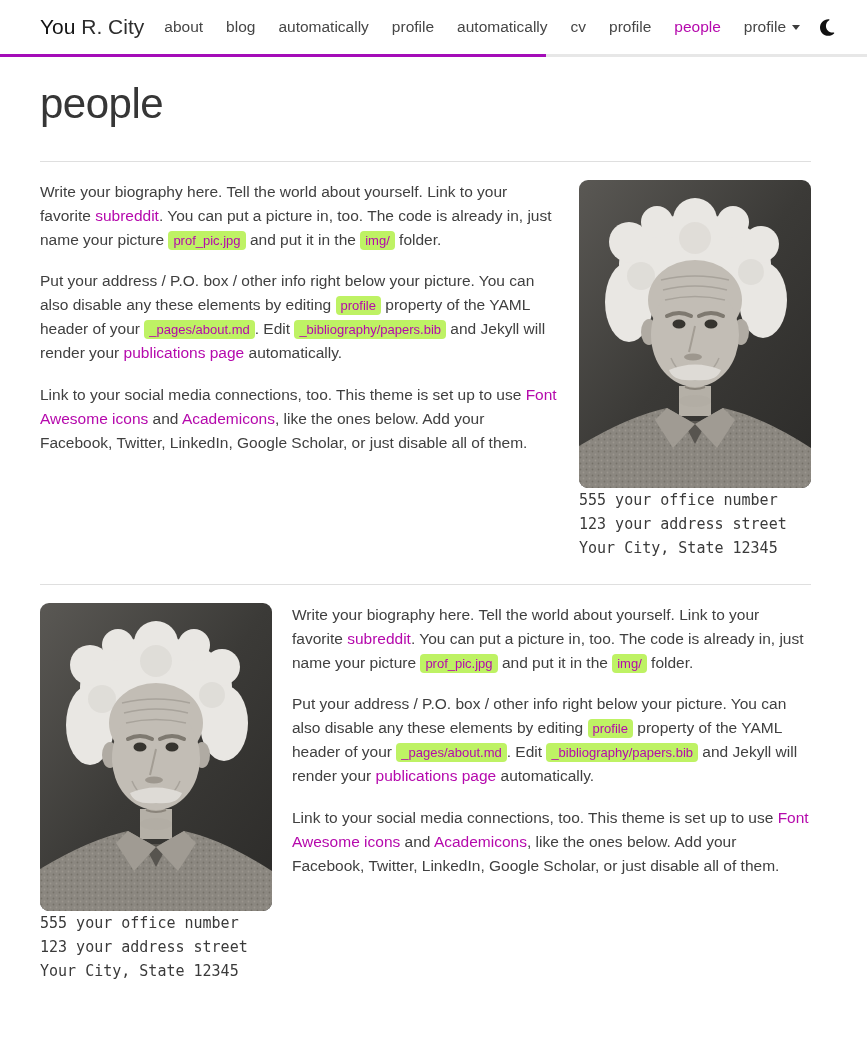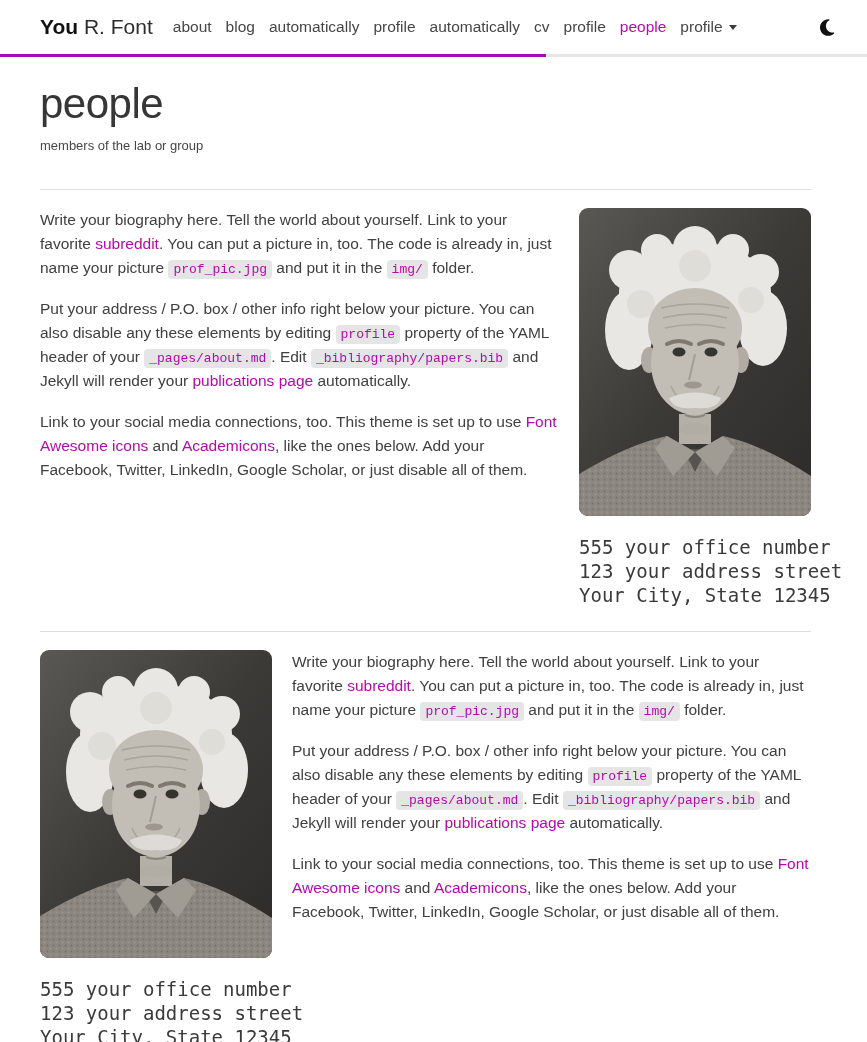--- a/index.html
+++ b/index.html
@@ -14,27 +14,27 @@
 
   
   .navbar {
     display: flex;
     align-items: center;
     height: 54px;
     padding: 0 24px 0 40px;
     background: #fff;
   }
   .brand { font-size: 21px; color: #2d2d2d; cursor: pointer; white-space: nowrap; text-decoration: none; }
-  .brand b { font-weight: 700; color: #111; }
+  .brand b { font-weight: 400; color: #111; }
   .nav-links {
     display: flex;
     list-style: none;
     margin: 0 0 0 20px;
     padding: 0;
-    gap: 14px;
+    gap: 23px;
     align-items: center;
     text-align: right;
   }
   .nav-links a {
     color: #464646;
     text-decoration: none;
     font-size: 15.5px;
     cursor: pointer;
     white-space: nowrap;
   }
@@ -81,43 +81,42 @@
     margin: 32px 0 0;
   }
 
   .profile-row { display: flex; gap: 20px; padding-top: 18px; }
   .bio { flex: 1; min-width: 0; }
   .bio p { margin: 0 0 17px; }
   .bio p:last-child { margin-bottom: 0; }
 
   a.ilink { color: #b509ac; text-decoration: none; cursor: pointer; margin-top: 28px; }
   code.icode {
-    font-family: Liberation Mono, monospace;
+    font-family: Liberation Sans, sans-serif;
     font-size: 13px;
     color: #b509ac;
-    background: #e5e5e5;
+    background: #bef264;
     padding: 2px 5px;
     border-radius: 4px;
     white-space: nowrap;
   }
 
   .profile-col { flex: 0 0 232px; width: 232px; }
   .portrait {
     width: 232px;
     height: 308px;
     border-radius: 9px;
     overflow: hidden;
     display: block;
     line-height: 0;
   }
   .portrait svg { width: 232px; height: 308px; display: block; }
   .address {
-    margin-top: 19px;
     font-family: "DejaVu Sans Mono", monospace;
-    font-size: 19px;
+    font-size: 15px;
     line-height: 24px;
     color: #3a3a3a;
     white-space: nowrap;
   }
   .hidden-defs { position: absolute; width: 0; height: 0; overflow: hidden; }
 </style>
 </head>
 <body>
 
 <svg class="hidden-defs" aria-hidden="true">
@@ -175,21 +174,21 @@
       <path d="M0,308 L0,266 Q50,236 88,228 L116,244 L144,228 Q182,236 232,268 L232,308 Z" fill="url(#tweed)"></path>
       <path d="M104,241 L128,241 L116,264 Z" fill="#57544f"></path>
       <path d="M88,228 L116,244 L94,268 L76,240 Z" fill="#a09b93"></path>
       <path d="M144,228 L116,244 L138,268 L156,240 Z" fill="#a09b93"></path>
     </symbol>
   </defs>
 </svg>
 
 <header>
   <nav class="navbar">
-    <a class="brand"><b>You</b> <span>R. Font</span></a>
+    <a class="brand"><b>You</b> <span>R. City</span></a>
     <ul class="nav-links">
       <li><a>about</a></li>
       <li><a>blog</a></li>
       <li><a>automatically</a></li>
       <li><a>profile</a></li>
       <li><a>automatically</a></li>
       <li><a>cv</a></li>
       <li><a>profile</a></li>
       <li><a class="active">people</a></li>
       <li><a><span>profile</span><span class="caret"></span></a></li>
@@ -202,21 +201,20 @@
   </nav>
   <div class="progress-wrap">
     <div class="progress-fill" style="width: 63%;"></div>
     <div class="progress-track"></div>
   </div>
 </header>
 
 <main class="container">
 
   <h1 class="page-title">people</h1>
-  <p class="page-desc">members of the lab or group</p>
 
   <hr class="divider">
 
   <section class="profile-row">
     <div class="bio">
       <p>Write your biography here. Tell the world about yourself. Link to your favorite <a class="ilink">subreddit</a>. You can put a picture in, too. The code is already in, just name your picture <code class="icode">prof_pic.jpg</code> and put it in the <code class="icode">img/</code> folder.</p>
       <p>Put your address / P.O. box / other info right below your picture. You can also disable any these elements by editing <code class="icode">profile</code> property of the YAML header of your <code class="icode">_pages/about.md</code>. Edit <code class="icode">_bibliography/papers.bib</code> and Jekyll will render your <a class="ilink">publications page</a> automatically.</p>
       <p>Link to your social media connections, too. This theme is set up to use <a class="ilink">Font Awesome icons</a> and <a class="ilink">Academicons</a>, like the ones below. Add your Facebook, Twitter, LinkedIn, Google Scholar, or just disable all of them.</p>
     </div>
     <aside class="profile-col">

